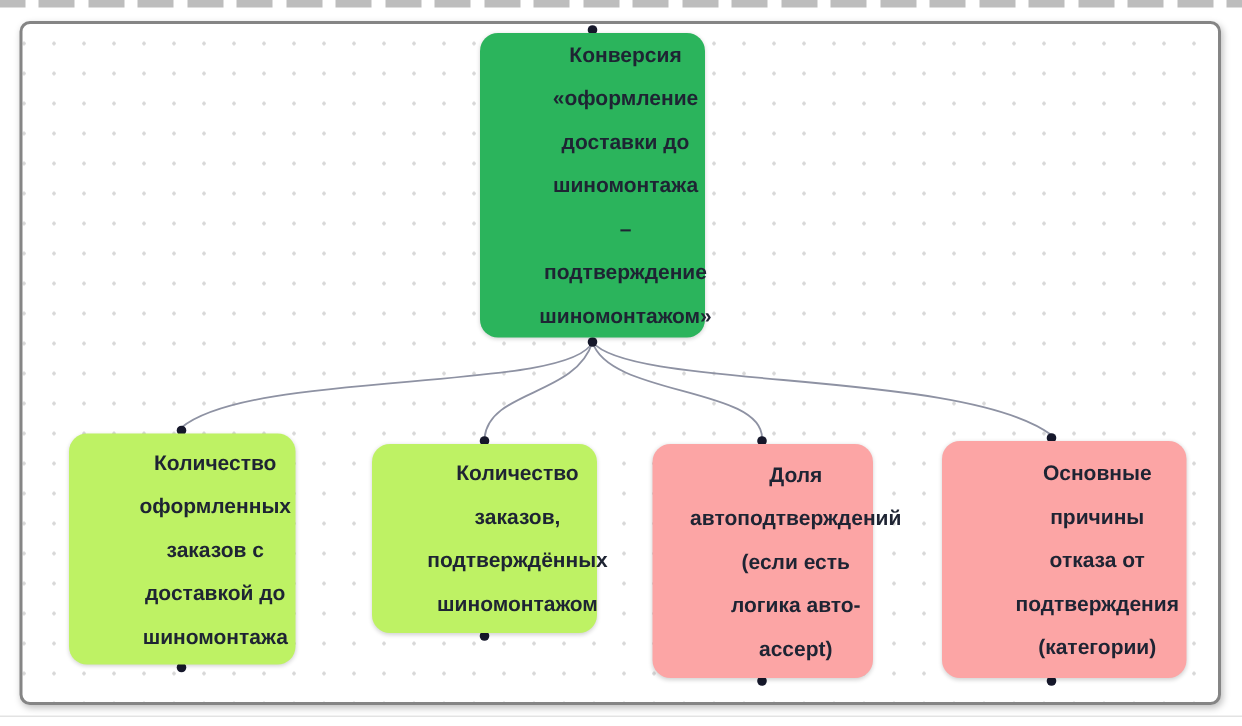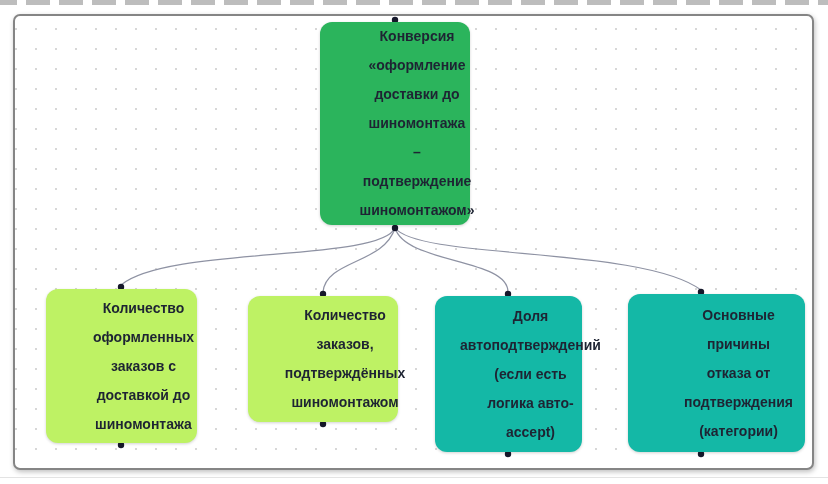--- a/index.html
+++ b/index.html
@@ -48,27 +48,27 @@
     font-size: 14px;
     font-weight: 700;
     line-height: 29px;
     color: #1e2433;
     width: 100%;
     overflow: visible;
     padding-left: 44px;
   }
   .node-green { background: #2bb45c; }
   .node-red   { background: #bef264; }
-  .node-gray  { background: #14b8a6; }
+  .node-gray  { background: #fca5a5; }
 
   .node-root   { left: 320px; top: 22px;  width: 150px; height: 203px; }
   .node-child1 { left: 46px;  top: 289px; width: 151px; height: 154px; }
   .node-child2 { left: 248px; top: 296px; width: 150px; height: 126px; }
   .node-child3 { left: 435px; top: 296px; width: 147px; height: 156px; }
-  .node-child4 { left: 628px; top: 294px; width: 177px; height: 158px; }
+  .node-child4 { left: 628px; top: 294px; width: 163px; height: 158px; }
 
   svg.edges {
     position: absolute; left: 0; top: 0; width: 828px; height: 484px;
     pointer-events: none;
   }
 </style>
 </head>
 <body>
 
 <div class="page">

